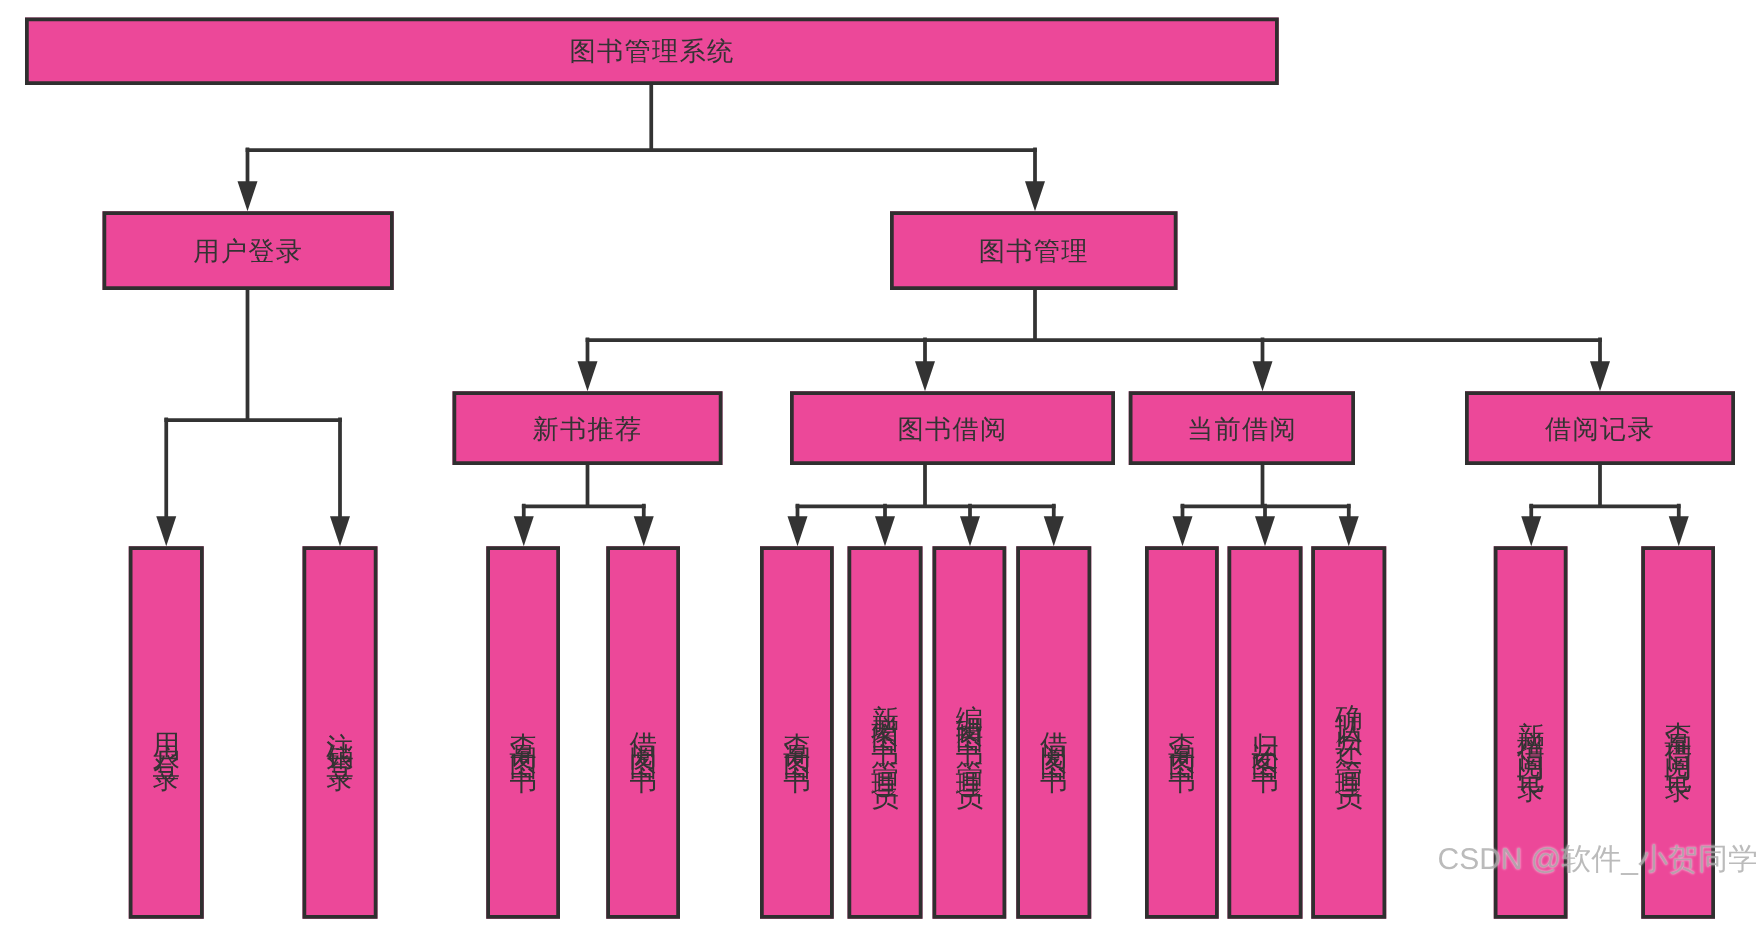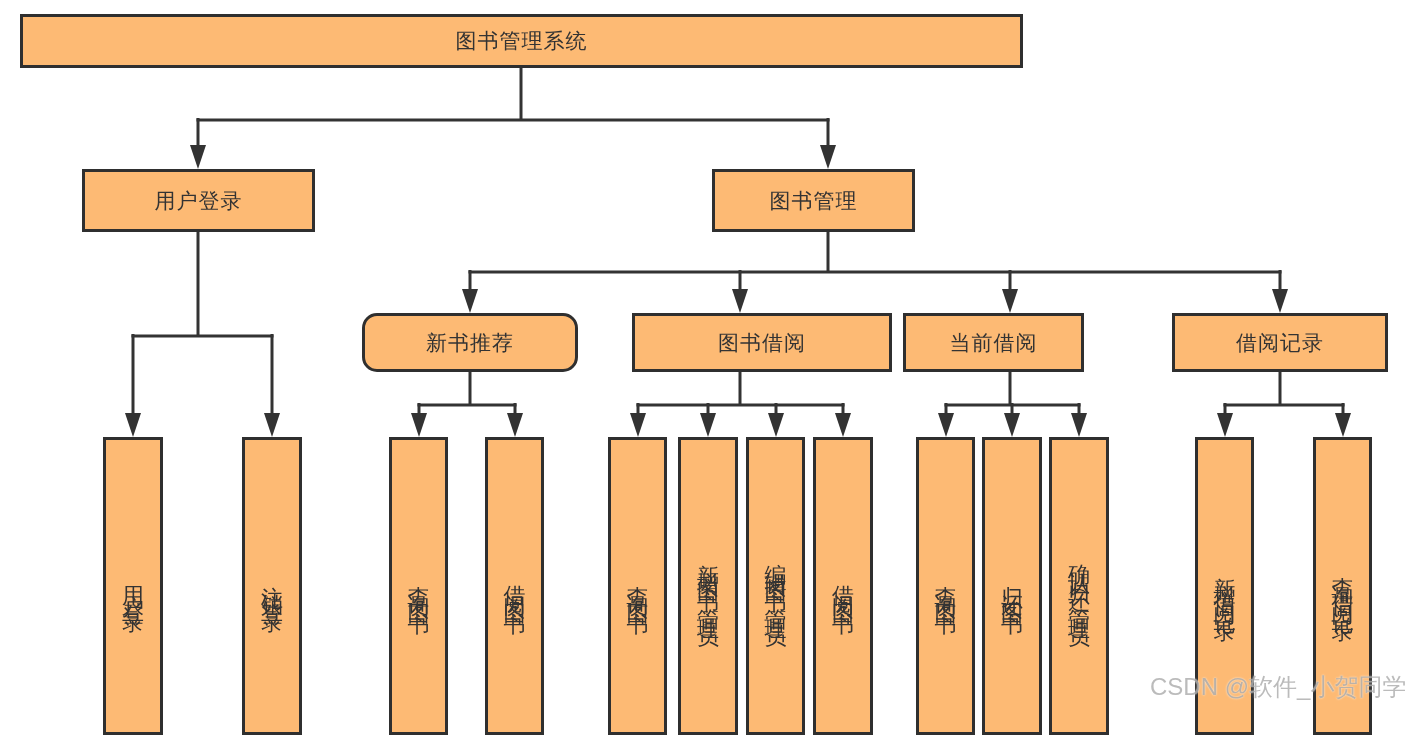--- a/index.html
+++ b/index.html
@@ -9,21 +9,21 @@
     height: 747px;
     background: var(--background, #ffffff);
     font-family: "Liberation Sans", sans-serif;
     overflow: hidden;
   }
   #wires { position: absolute; left: 0; top: 0; width: 1405px; height: 747px; }
   .node {
     position: absolute;
     box-sizing: border-box;
     border: 3px solid var(--box_border, #2f2f2f);
-    background: #fdba74;
+    background: #ec4899;
     display: flex;
     align-items: center;
     justify-content: center;
     color: var(--text, #333333);
   }
   .node.h .lbl {
     font-size: 21px;
     letter-spacing: 1px;
     white-space: nowrap;
   }
@@ -31,22 +31,22 @@
     writing-mode: vertical-rl;
     text-orientation: mixed;
     font-size: 22px;
     letter-spacing: 9px;
     line-height: 1.0;
     white-space: nowrap;
   }
   
   .b-root            { left: 20px;  top: 14px;  width: 1003px; height: 54px; }
   .b-user-login      { left: 82px;  top: 169px; width: 233px;  height: 63px; }
-  .b-book-mgmt       { left: 712px; top: 169px; width: 203px;  height: 63px; }
-  .b-new-books       { left: 362px; top: 313px; width: 216px;  height: 59px; border-radius: 15px; }
+  .b-book-mgmt       { left: 712px; top: 169px; width: 230px;  height: 63px; }
+  .b-new-books       { left: 362px; top: 313px; width: 216px;  height: 59px; }
   .b-book-borrow     { left: 632px; top: 313px; width: 260px;  height: 59px; }
   .b-current-borrow  { left: 903px; top: 313px; width: 181px;  height: 59px; }
   .b-borrow-records  { left: 1172px;top: 313px; width: 216px;  height: 59px; }
   .leaf { top: 437px; height: 298px; }
   .b-leaf-user-login { left: 103px;  width: 60px; }
   .b-leaf-logout     { left: 242px;  width: 60px; }
   .b-nb-query        { left: 389px;  width: 59px; }
   .b-nb-borrow       { left: 485px;  width: 59px; }
   .b-bb-query        { left: 608px;  width: 59px; }
   .b-bb-add          { left: 678px;  width: 60px; }

